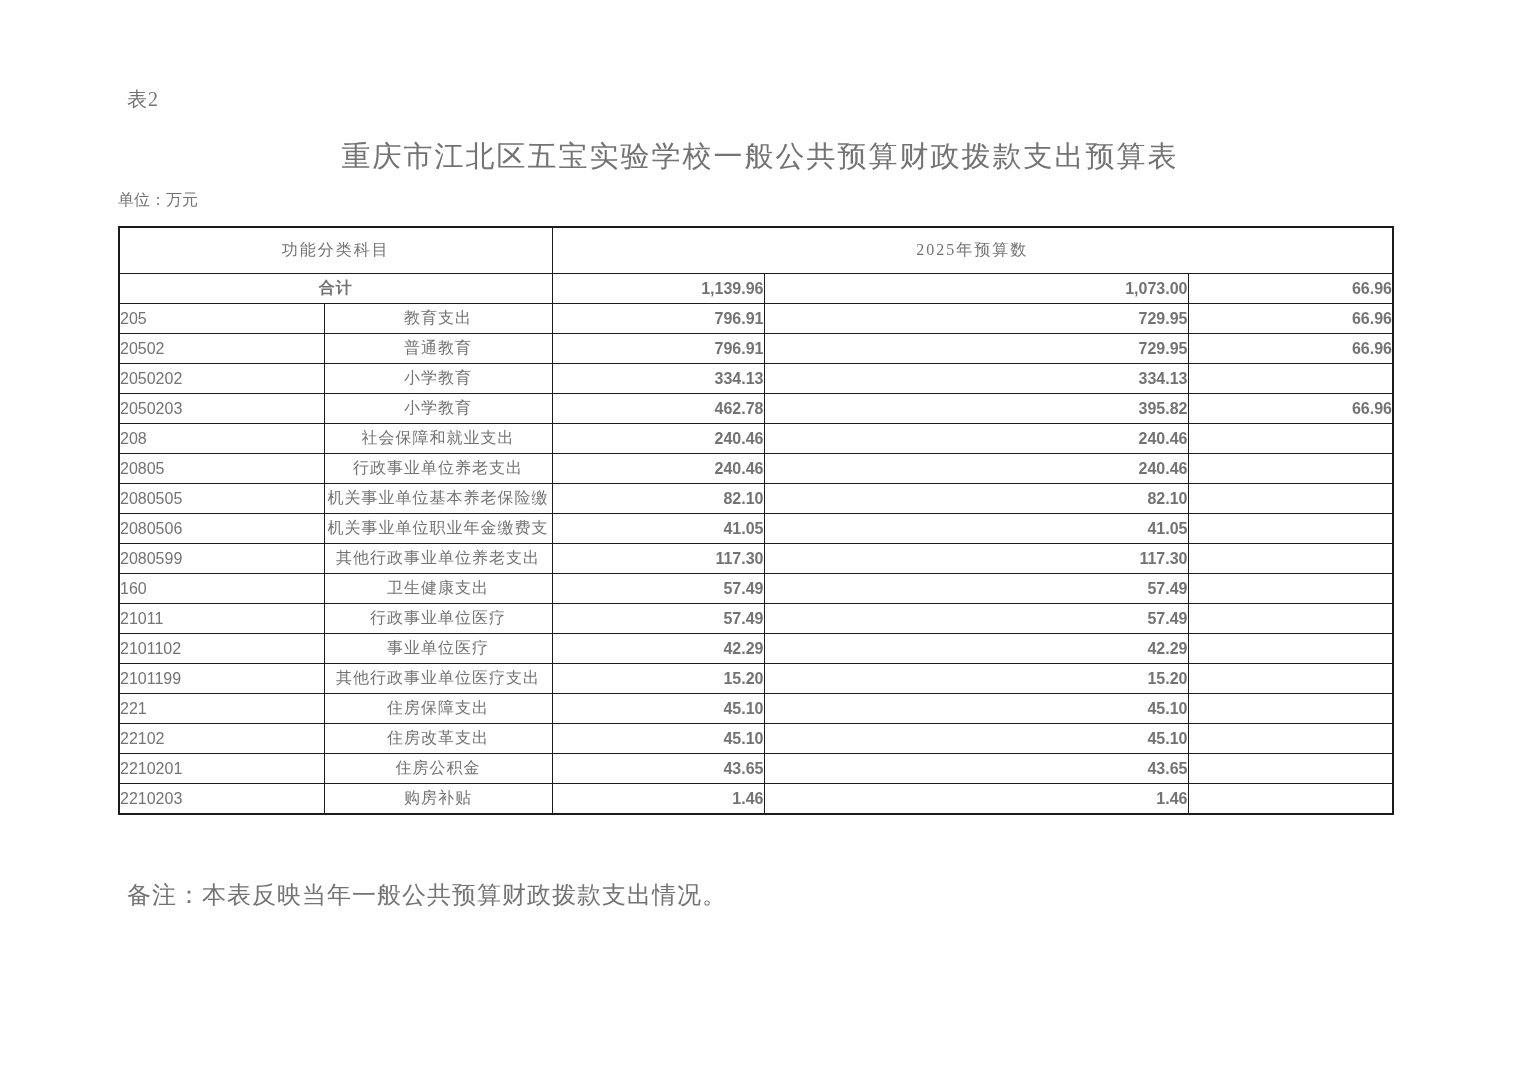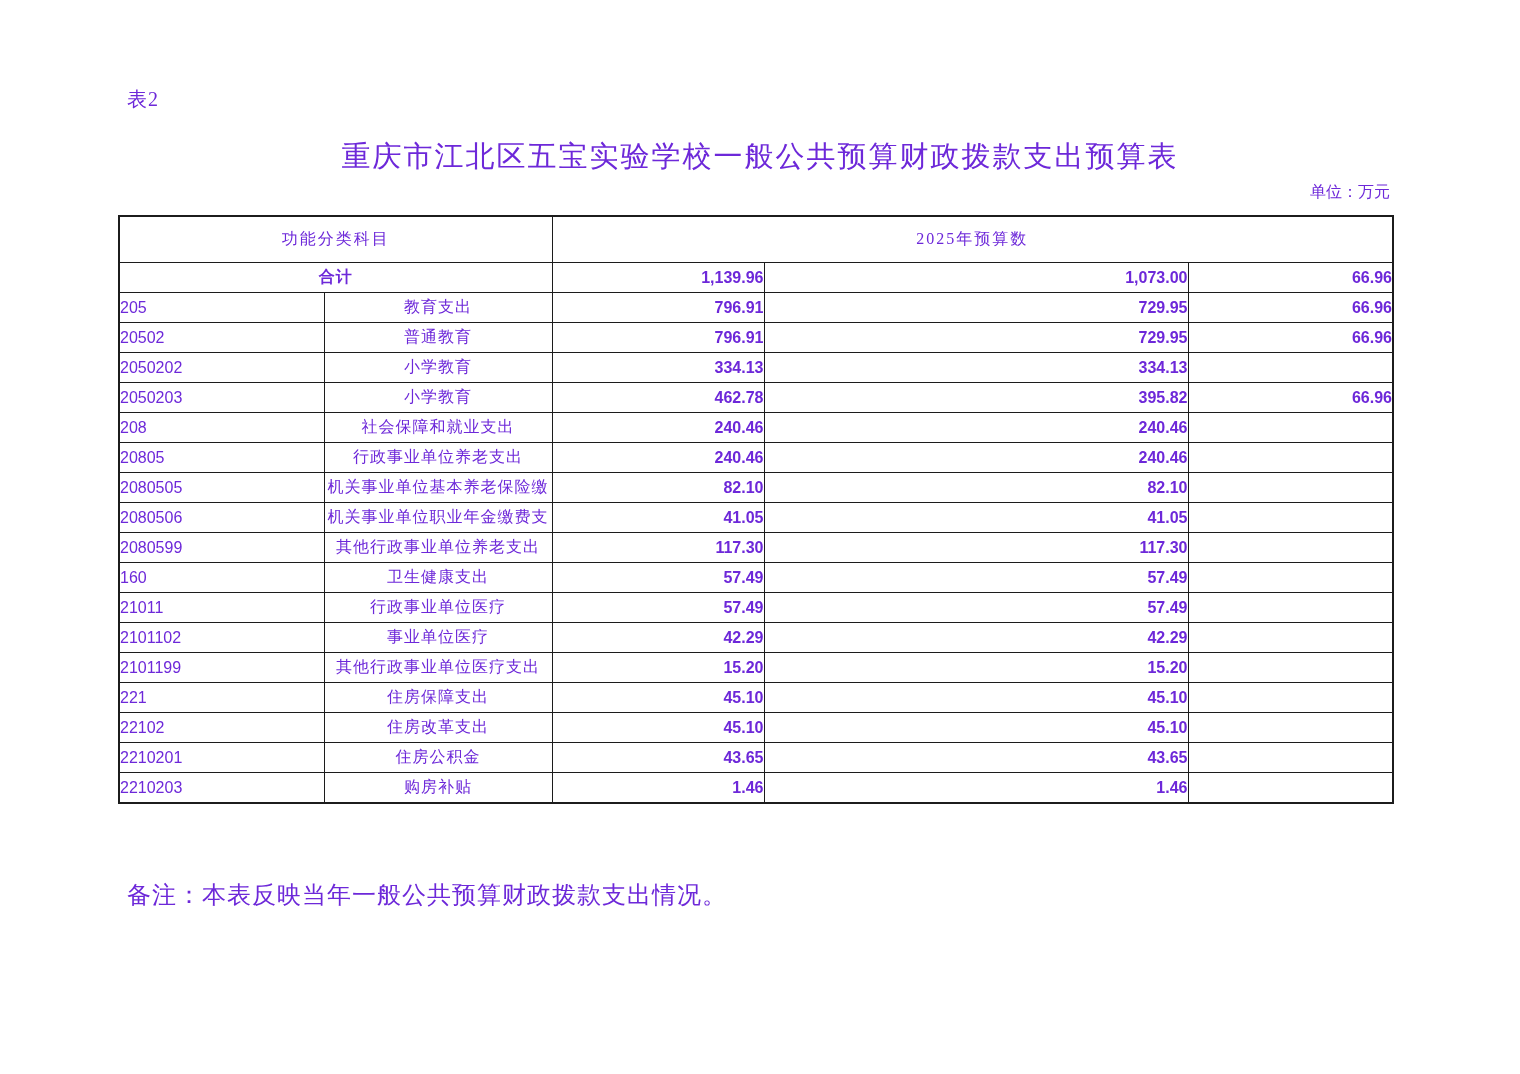--- a/index.html
+++ b/index.html
@@ -1,21 +1,21 @@
 <!DOCTYPE html>
 <html lang="zh"><head>
 <meta charset="utf-8">
 <style>
   html, body { margin: 0; padding: 0; background: #ffffff; }
   .page {
     position: relative;
     width: 1520px;
     height: 1008px;
     background: #ffffff;
-    color: #6d28d9;
+    color: #737373;
     font-family: "Liberation Serif", serif;
     overflow: hidden;
   }
   .table-label {
     position: absolute;
     left: 127px;
     top: 86px;
     font-size: 20px;
     letter-spacing: 1px;
   }
@@ -26,29 +26,28 @@
     width: 100%;
     text-align: center;
     font-size: 29px;
     font-weight: 400;
     letter-spacing: 2px;
     white-space: nowrap;
   }
   .unit-label {
     position: absolute;
     left: 118px;
-    top: 182px;
+    top: 190px;
     width: 1272px;
-    text-align: right;
     font-size: 16px;
   }
   table.budget {
     position: absolute;
     left: 118px;
-    top: 215px;
+    top: 226px;
     width: 1274px;
     border-collapse: collapse;
     table-layout: fixed;
     border: 2px solid #1c1c1c;
   }
   table.budget th, table.budget td {
     border: 1.5px solid #1c1c1c;
     padding: 0;
     overflow: hidden;
     white-space: nowrap;

